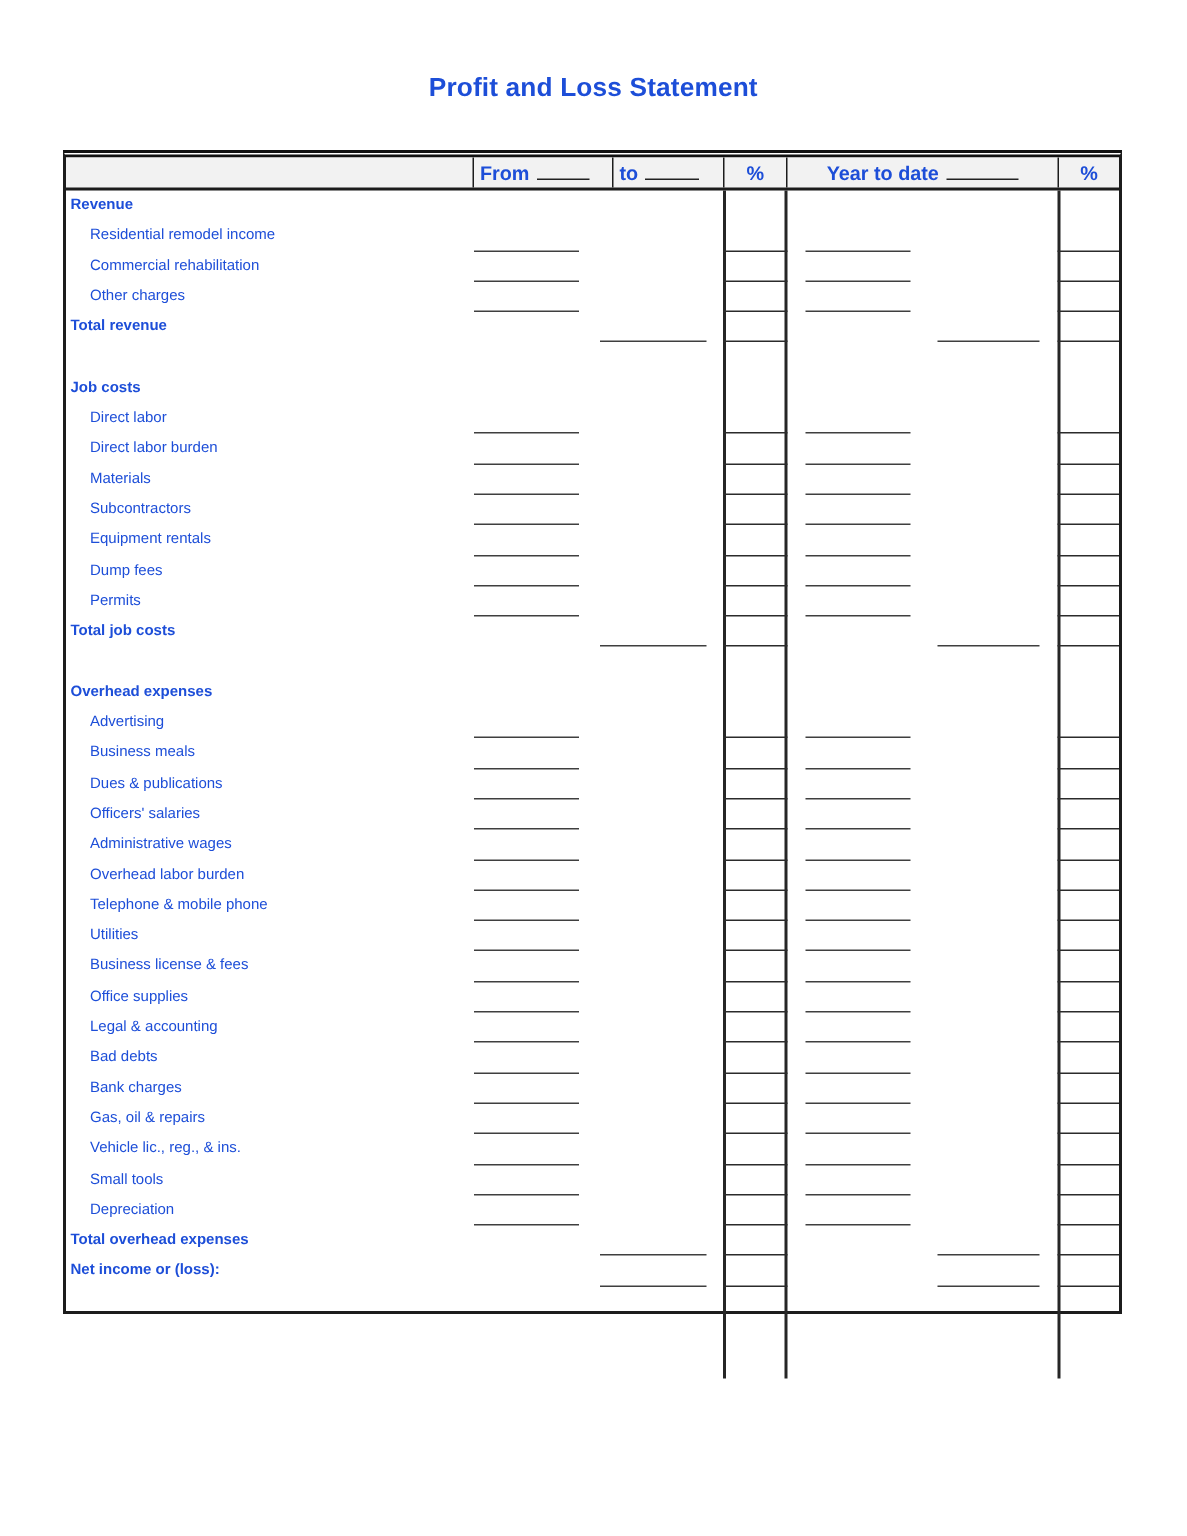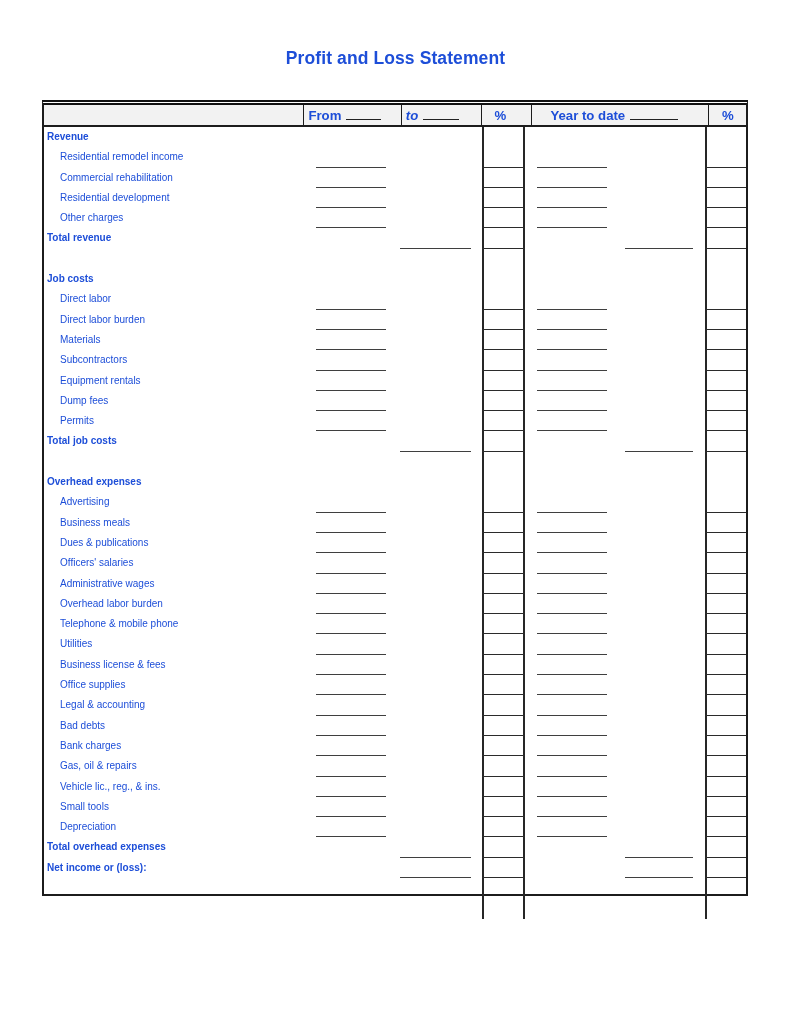--- a/index.html
+++ b/index.html
@@ -31,31 +31,30 @@
     border-top: 5px double #111;
     background: #fff;
   }
   .header-row {
     display: flex;
     height: 20px;
     background: #f2f2f2;
     border-bottom: 2px solid #1c1c1c;
     font-weight: bold;
     font-size: 13.2px;
-    gap: 12px;
   }
   .header-row > div {
     box-sizing: border-box;
     display: flex;
     align-items: center;
     height: 100%;
   }
   .hc-label { width: 271px; }
   .hc-from  { width: 93px;  border-left: 1.5px solid #1c1c1c; padding-left: 4px; }
-  .hc-to    { width: 74px;  border-left: 1.5px solid #1c1c1c; padding-left: 4px; font-style: italic; }
+  .hc-to    { width: 74px;  border-left: 1.5px solid #1c1c1c; padding-left: 4px; }
   .hc-pct   { width: 42px;  border-left: 1.5px solid #1c1c1c; justify-content: center; }
   .hc-ytd   { width: 181px; border-left: 1.5px solid #1c1c1c; justify-content: center; text-align: right; }
   .hc-pct2  { width: 41px;  border-left: 1.5px solid #1c1c1c; justify-content: center; }
   .hline {
     display: inline-block;
     height: 9px;
     border-bottom: 1.6px solid #222;
     margin-left: 5px;
   }
   .w35 { width: 35px; } .w36 { width: 36px; } .w48 { width: 48px; }
@@ -145,27 +144,20 @@
           <div class="pct-sep sep-2"></div>
         </div>
         <div class="row item">
           <span class="lbl">Commercial rehabilitation</span>
           <div class="fill-line u-from"></div>
           <div class="fill-line u-ytd"></div>
           <div class="pct-sep sep-1"></div>
           <div class="pct-sep sep-2"></div>
         </div>
         <div class="row item">
-          <span class="lbl">Residential development</span>
-          <div class="fill-line u-from"></div>
-          <div class="fill-line u-ytd"></div>
-          <div class="pct-sep sep-1"></div>
-          <div class="pct-sep sep-2"></div>
-        </div>
-        <div class="row item">
           <span class="lbl">Other charges</span>
           <div class="fill-line u-from"></div>
           <div class="fill-line u-ytd"></div>
           <div class="pct-sep sep-1"></div>
           <div class="pct-sep sep-2"></div>
         </div>
         <div class="row total">
           <span class="lbl">Total revenue</span>
           <div class="fill-line u-to"></div>
           <div class="fill-line u-ytd-t"></div>

